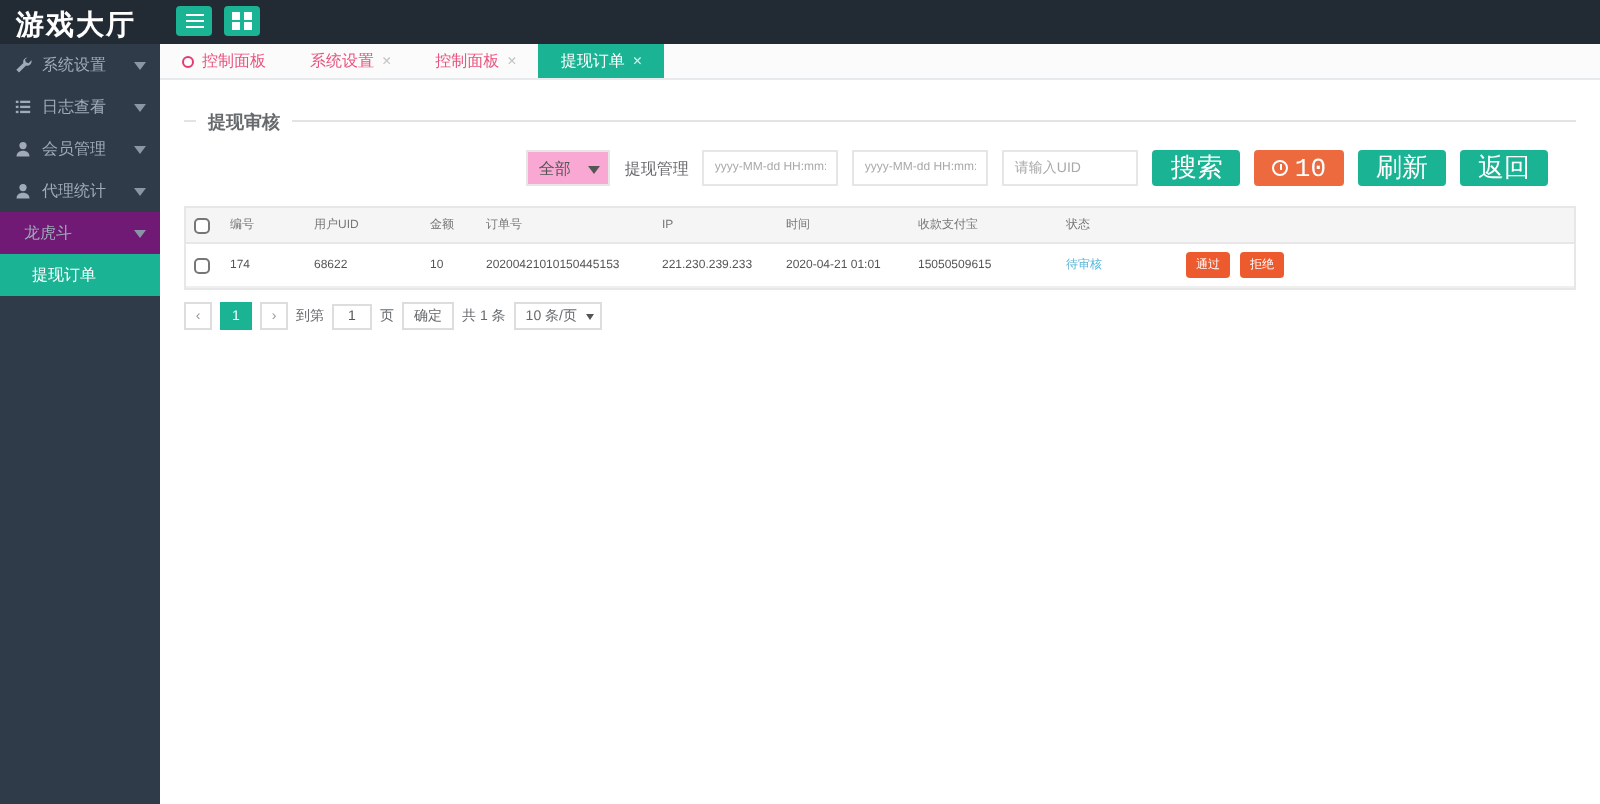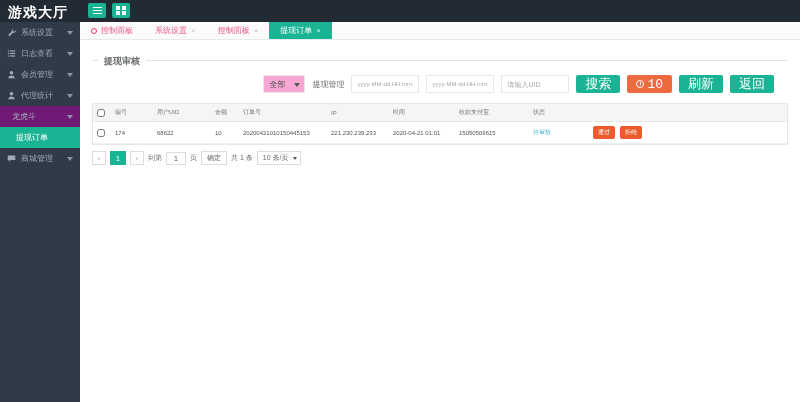--- a/index.html
+++ b/index.html
@@ -157,29 +157,20 @@
   <div class="side-item sub">
     <span class="lbl">龙虎斗</span>
     <span class="caret down"></span>
   </div>
 
 
   <div class="side-item active">
     <span class="lbl">提现订单</span>
   </div>
 
-  <div class="side-item">
-    <span class="ic">
-        <svg width="9" height="9" viewBox="0 0 10 10">
-          <path d="M0.8 1.6h8.4v5.2H4L2 9V6.8H0.8z" fill="#a0aab8"></path>
-        </svg>
-      </span>
-    <span class="lbl">商城管理</span>
-    <span class="caret down"></span>
-  </div>
 
 </div>
 
 <div class="main">
 
   <div class="tabbar">
     <div class="tab">
       <span class="dot"></span>
       <span>控制面板</span>
     </div>

